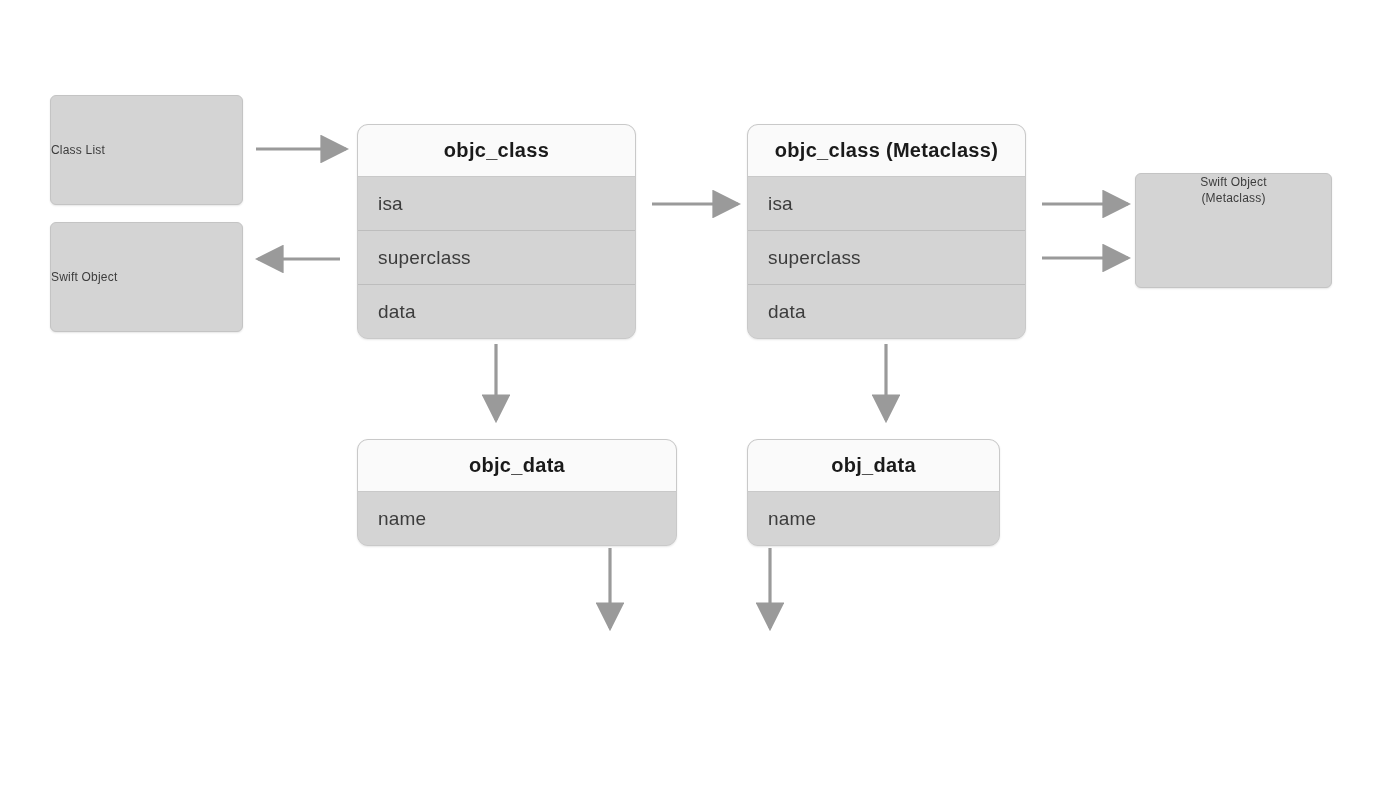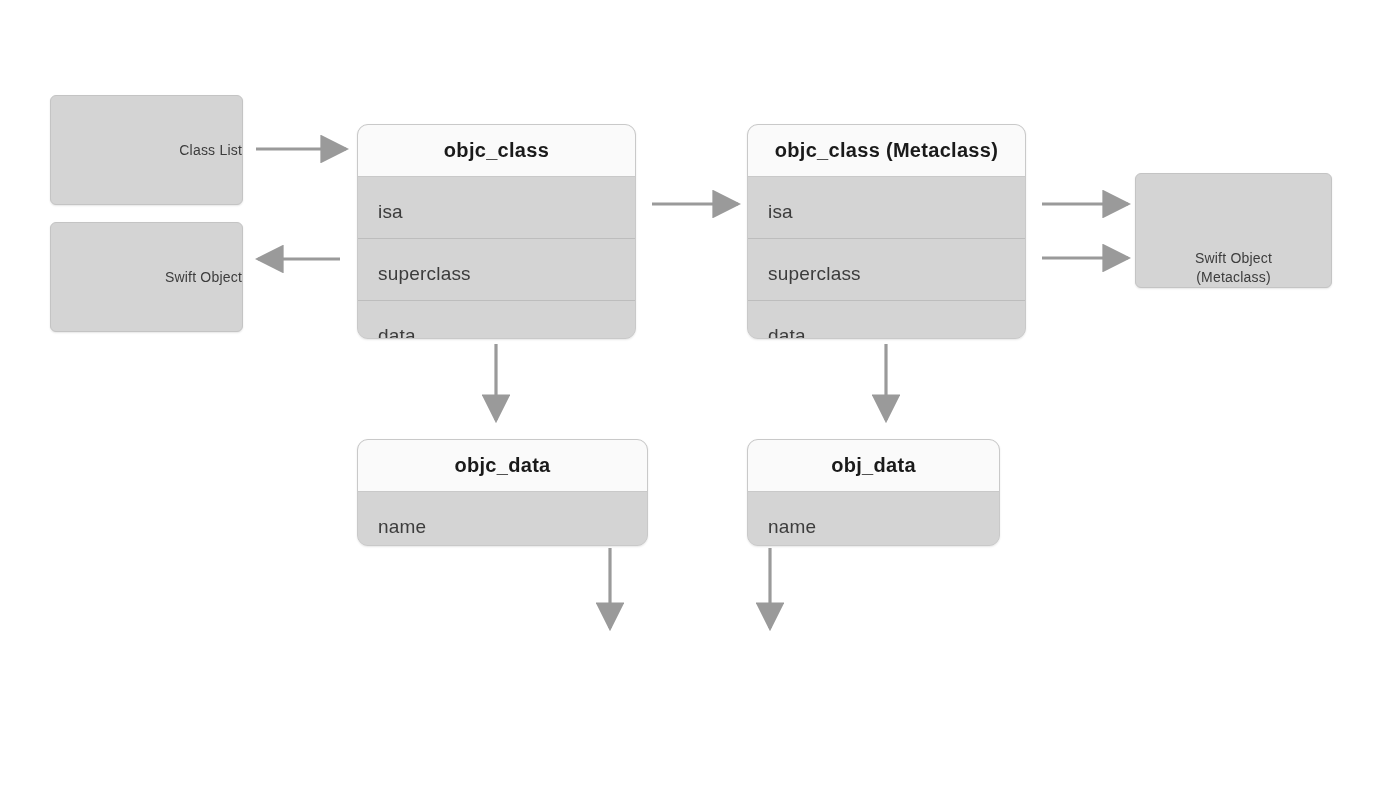--- a/index.html
+++ b/index.html
@@ -20,24 +20,24 @@
 
   
   .node {
     position: absolute;
     box-sizing: border-box;
     background: #d4d4d4;
     border: 1px solid #c4c4c4;
     border-radius: 6px;
     display: flex;
     align-items: center;
-    justify-content: flex-end;
+    justify-content: flex-start;
     text-align: center;
     color: #3c3c3c;
-    font-size: 14px;
+    font-size: 12px;
     line-height: 1.35;
     letter-spacing: 0.2px;
     box-shadow: 0 1px 2px rgba(0,0,0,0.10);
   }
   .node .line { display: block; }
 
   
   .table {
     position: absolute;
     box-sizing: border-box;
@@ -64,21 +64,20 @@
     box-sizing: border-box;
     height: 54px;
     background: #d4d4d4;
     border-bottom: 1px solid #bdbdbd;
     display: flex;
     align-items: center;
     padding-left: 20px;
     font-size: 19px;
     color: #3c3c3c;
     letter-spacing: 0.2px;
-    margin-top: 8px;
   }
   .table .trow:last-child { border-bottom: none; }
 
   
   .arrow-layer {
     position: absolute;
     left: 0; top: 0;
     width: 1400px;
     height: 795px;
     pointer-events: none;
@@ -153,21 +152,21 @@
     <div class="trow">isa</div>
     <div class="trow">superclass</div>
     <div class="trow">data</div>
   </div>
 
   <div class="node" style="left:1135px; top:173px; width:197px; height:115px; flex-direction:column;">
     <span class="line">Swift Object</span>
     <span class="line">(Metaclass)</span>
   </div>
 
-  <div class="table" style="left:357px; top:439px; width:291px; height:107px;">
+  <div class="table" style="left:357px; top:439px; width:320px; height:107px;">
     <div class="thead">objc_data</div>
     <div class="trow">name</div>
   </div>
 
   <div class="table" style="left:747px; top:439px; width:253px; height:107px;">
     <div class="thead">obj_data</div>
     <div class="trow">name</div>
   </div>
 
 

